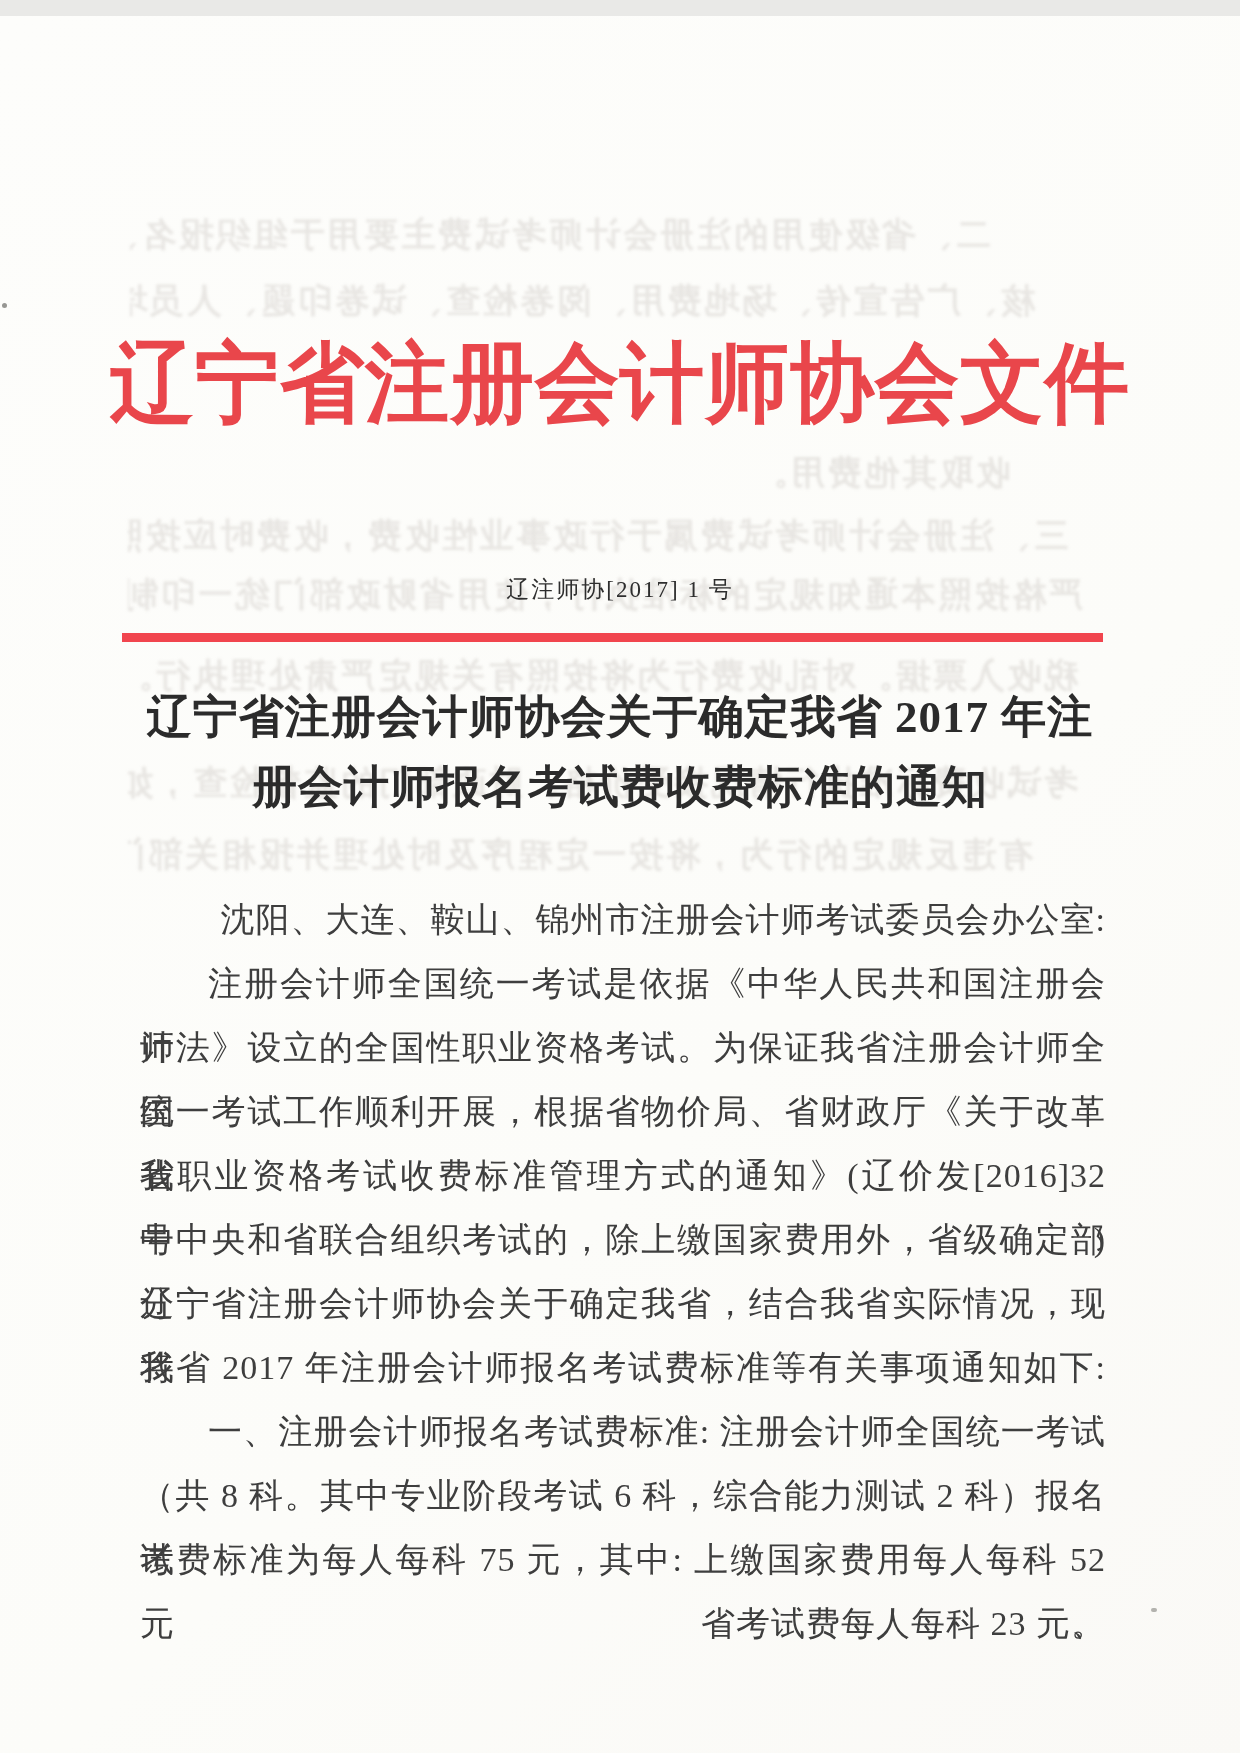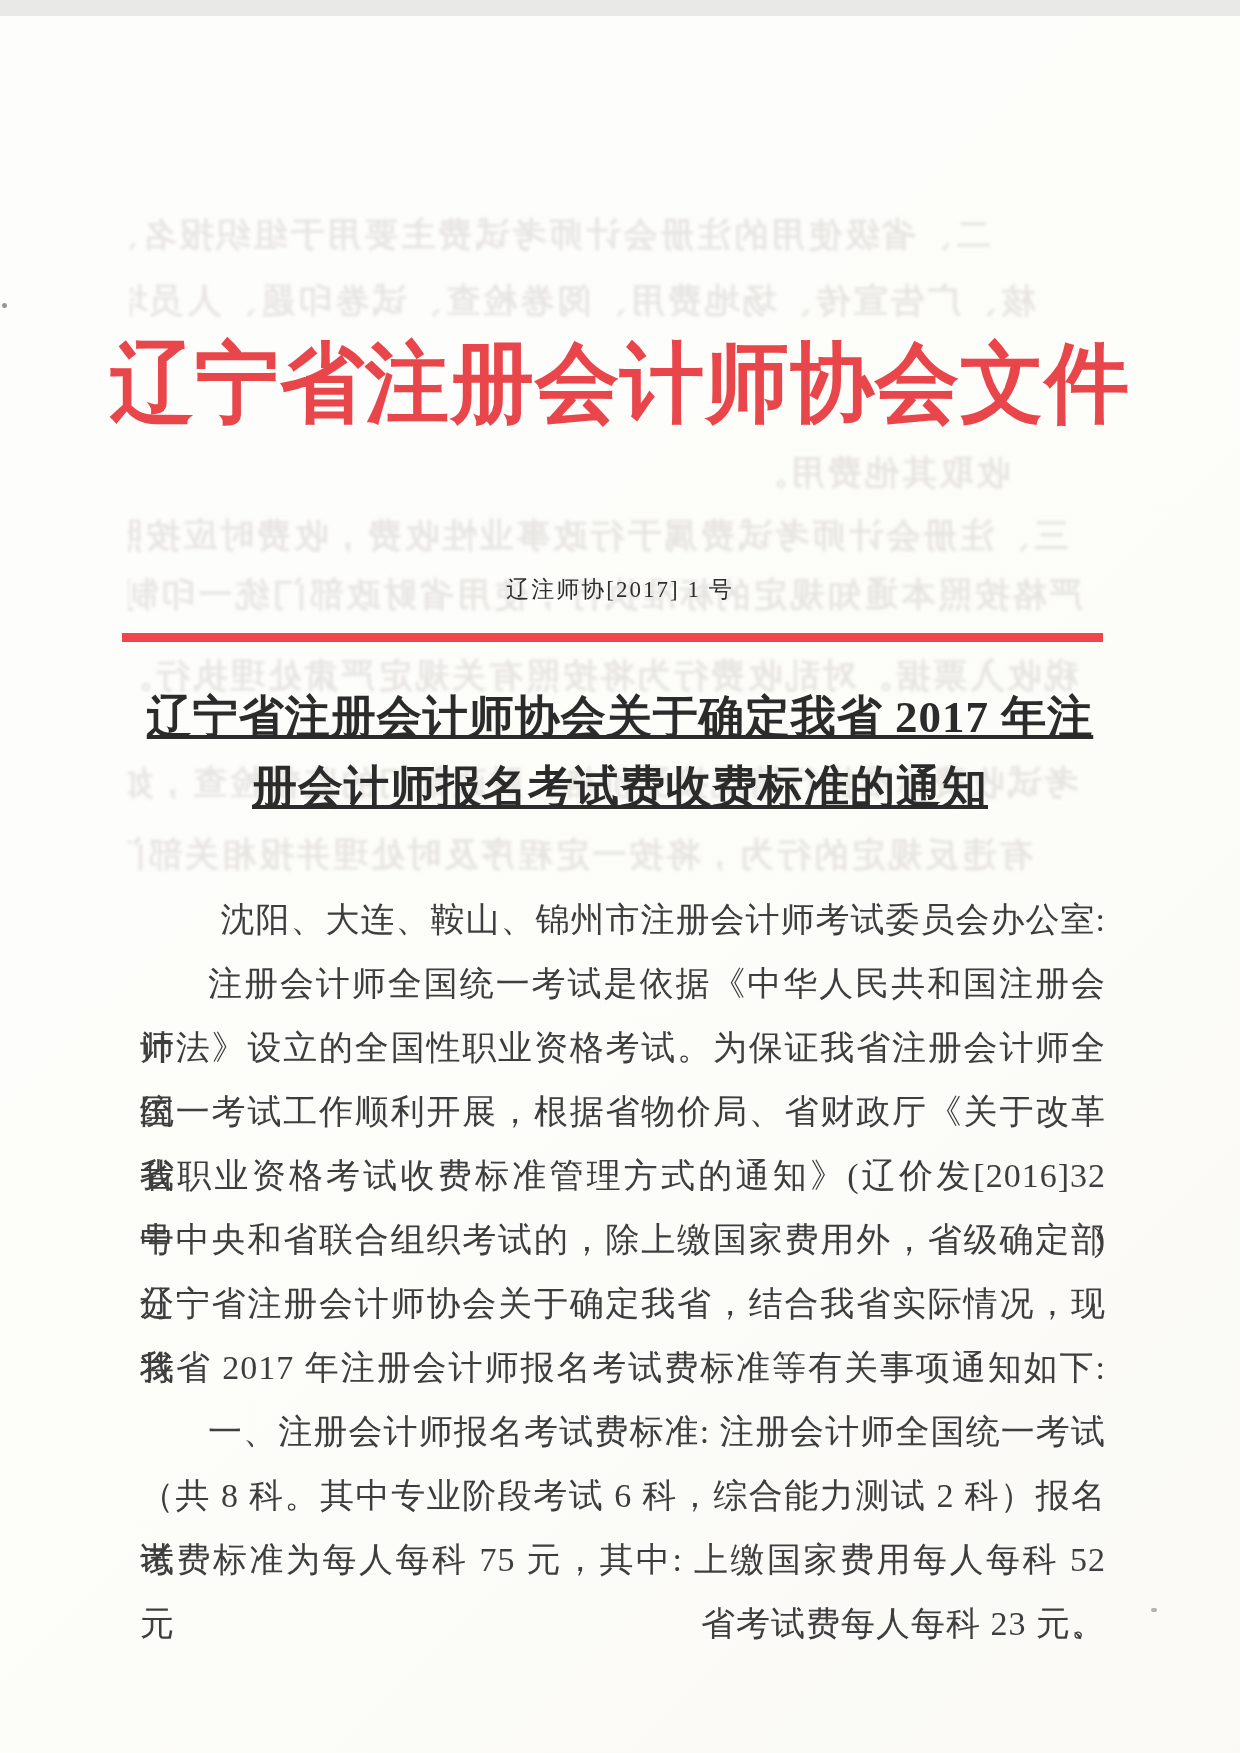--- a/index.html
+++ b/index.html
@@ -51,21 +51,20 @@
   }
   .doc-title{
     position:absolute;
     top:666px;left:70px;right:70px;
     text-align:center;
     font-size:45px;
     font-weight:600;
     color:#2b2b2b;
     line-height:70px;
     letter-spacing:1px;
-    text-decoration:underline;
   }
   .body-block{
     position:absolute;
     top:872px;left:140px;
     width:966px;
   }
   .body-line{
     font-size:34px;
     color:#3e3e3e;
     line-height:64px;

